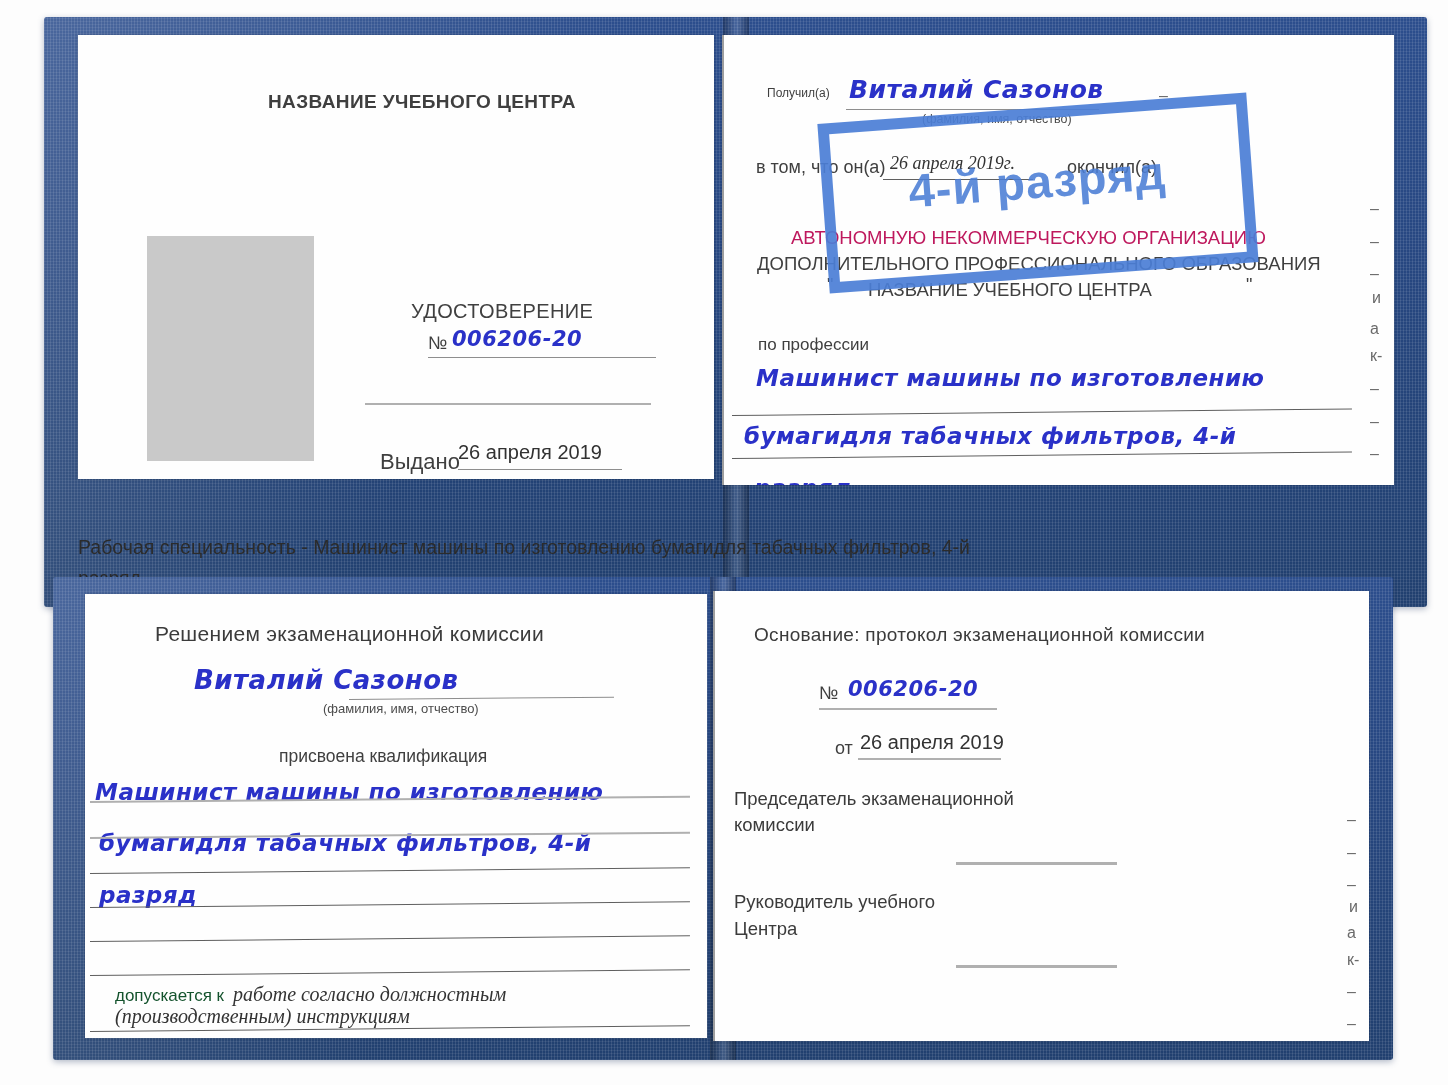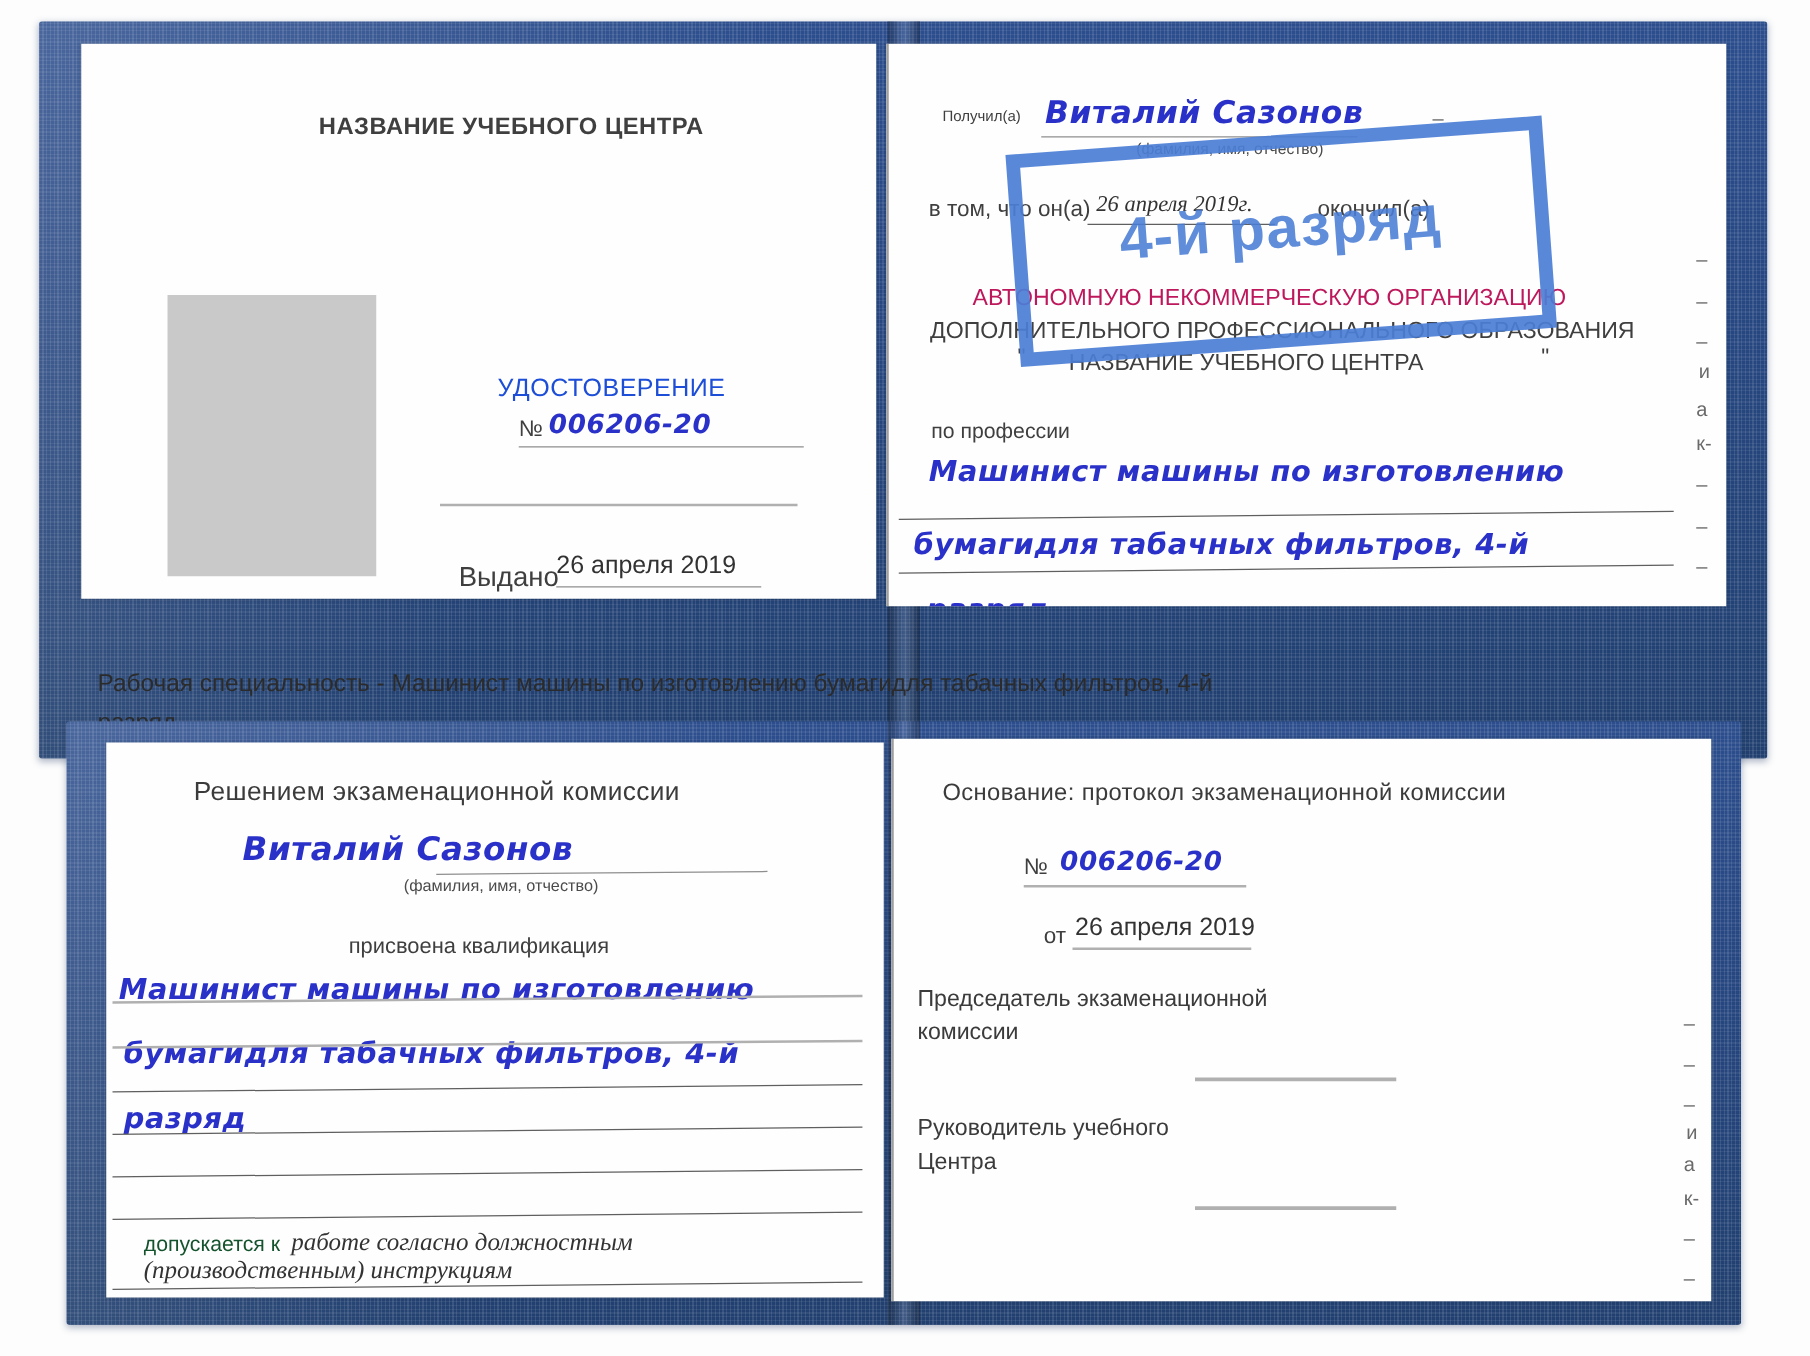--- a/index.html
+++ b/index.html
@@ -83,32 +83,32 @@
     position:absolute;color:#2b2b2b;font-size:19.5px;line-height:31px;
     width:930px;
   }
 
   
   .edge{position:absolute;color:#6a6a6a;font-size:16px;}
 </style>
 </head>
 <body>
 
-<div class="book" style="left:31px;top:17px;width:1383px;height:590px;">
+<div class="book" style="left:44px;top:17px;width:1383px;height:590px;">
 
   <div class="cover"></div>
   <div class="spine"></div>
 
   <div class="page" style="left:34px;top:18px;width:636px;height:444px;">
 
     <div class="t" style="left:190px;top:56px;font-size:19px;font-weight:bold;letter-spacing:.4px;color:#3f3f3f;">НАЗВАНИЕ УЧЕБНОГО ЦЕНТРА</div>
 
     <div class="photo" style="left:69px;top:201px;width:167px;height:225px;"></div>
 
-    <div class="t" style="left:333px;top:265px;font-size:20px;letter-spacing:.4px;color:#1d4ed8;">УДОСТОВЕРЕНИЕ</div>
+    <div class="t" style="left:333px;top:265px;font-size:20px;letter-spacing:.4px;color:#404040;">УДОСТОВЕРЕНИЕ</div>
 
     <div class="t" style="left:350px;top:298px;font-size:18px;color:#3f3f3f;">№</div>
     <div class="t hw" style="left:374px;top:292px;font-size:21px;">006206-20</div>
     <div class="line" style="left:350px;top:322px;width:228px;"></div>
 
     <div class="line soft" style="left:287px;top:368px;width:286px;height:2px;"></div>
 
     <div class="t" style="left:302px;top:414px;font-size:22px;color:#3f3f3f;">Выдано</div>
     <div class="t" style="left:380px;top:406px;font-size:20px;color:#323232;">26 апреля 2019</div>
     <div class="line" style="left:380px;top:434px;width:164px;"></div>

